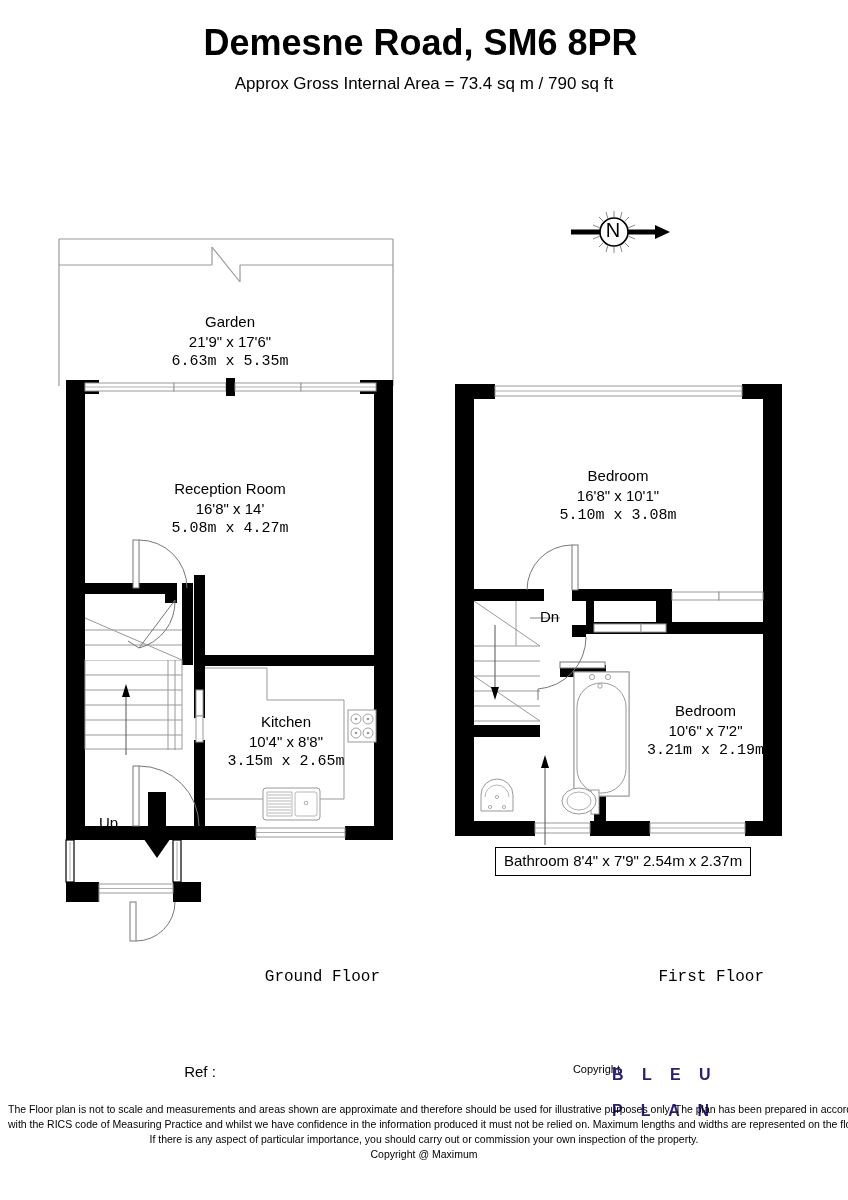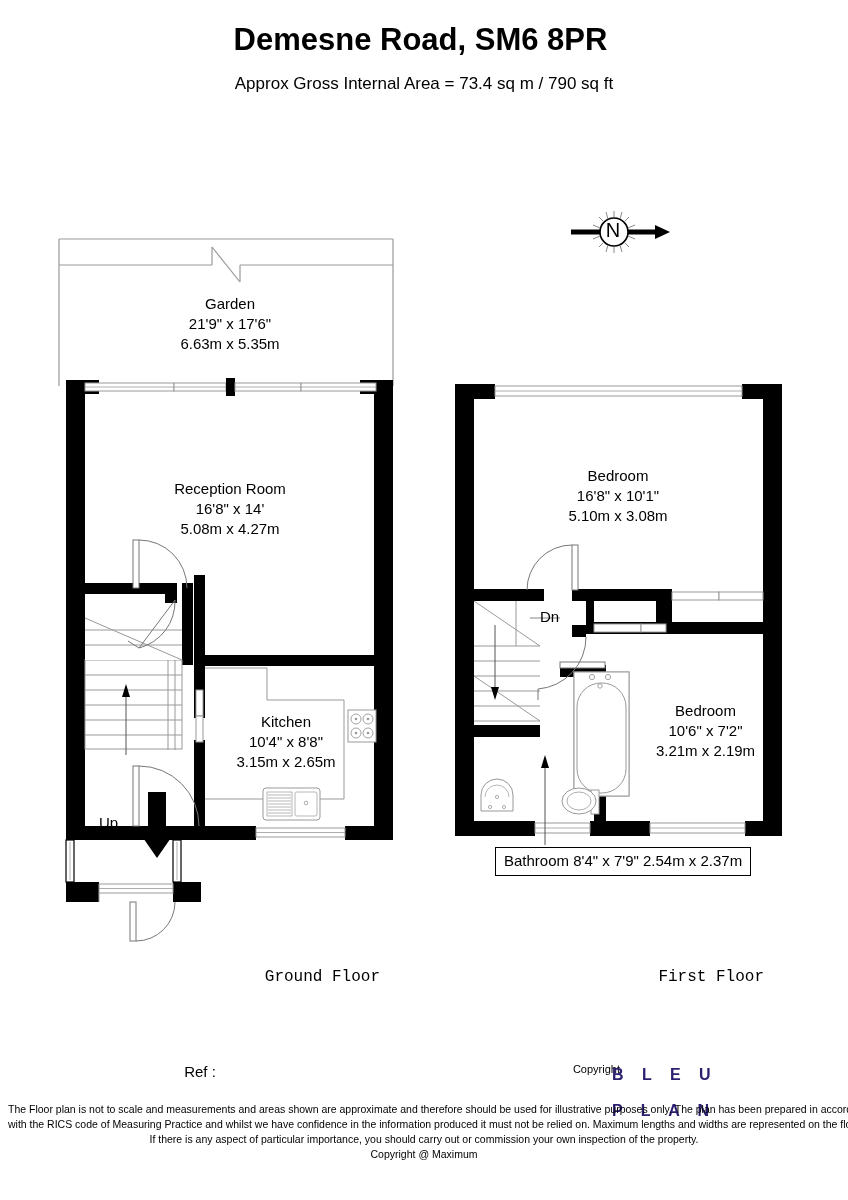--- a/index.html
+++ b/index.html
@@ -20,21 +20,21 @@
     left: 0; top: 0;
     width: 848px;
     height: 1200px;
   }
   .title {
     position: absolute;
     left: 0;
     top: 22px;
     width: 841px;
     text-align: center;
-    font-size: 31px;
+    font-size: 36px;
     font-weight: bold;
     letter-spacing: 0px;
   }
   .subtitle {
     position: absolute;
     left: 0;
     top: 74px;
     width: 848px;
     text-align: center;
     font-size: 17px;
@@ -97,21 +97,21 @@
 
   .room-label {
     position: absolute;
     text-align: center;
     font-size: 15px;
     line-height: 20px;
     white-space: nowrap;
   }
   .room-label .nm { display: block; }
   .room-label .d1 { display: block; }
-  .room-label .d2 { display: block; }
+  .room-label .d2 { display: block; font-family: Liberation Mono, monospace; }
 
   .small-label {
     position: absolute;
     font-size: 15px;
   }
   .boxed-label {
     position: absolute;
     border: 1px solid #000;
     background: #fff;
     text-align: center;
@@ -429,21 +429,21 @@
         <line x1="650" y1="828" x2="745" y2="828" stroke="#999" stroke-width="0.8"></line>
       </g>
 
       <g>
         <line x1="545" y1="845" x2="545" y2="762" stroke="#555" stroke-width="1"></line>
         <polygon points="545,755 541,768 549,768" fill="#000"></polygon>
       </g>
     </g>
   </svg>
 
-  <div class="room-label" style="left:130px; top:294px; width:200px;">
+  <div class="room-label" style="left:130px; top:312px; width:200px;">
     <span class="nm">Garden</span>
     <span class="d1">21'9" x 17'6"</span>
     <span class="d2">6.63m x 5.35m</span>
   </div>
 
   <div class="room-label" style="left:130px; top:479px; width:200px;">
     <span class="nm">Reception Room</span>
     <span class="d1">16'8" x 14'</span>
     <span class="d2">5.08m x 4.27m</span>
   </div>

